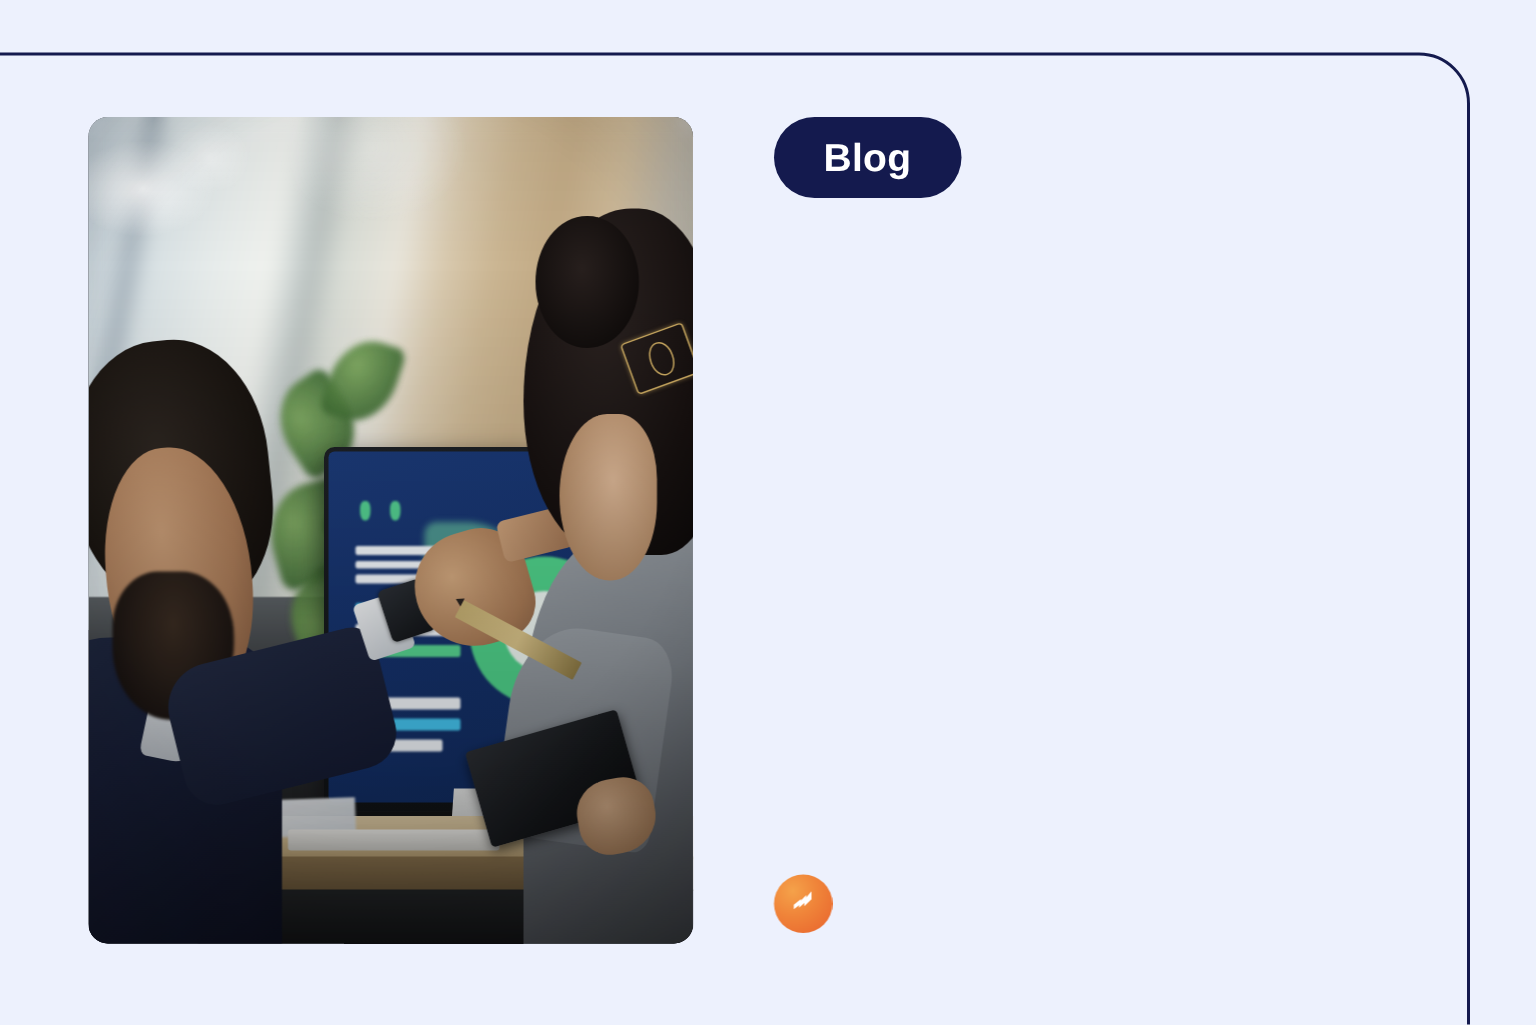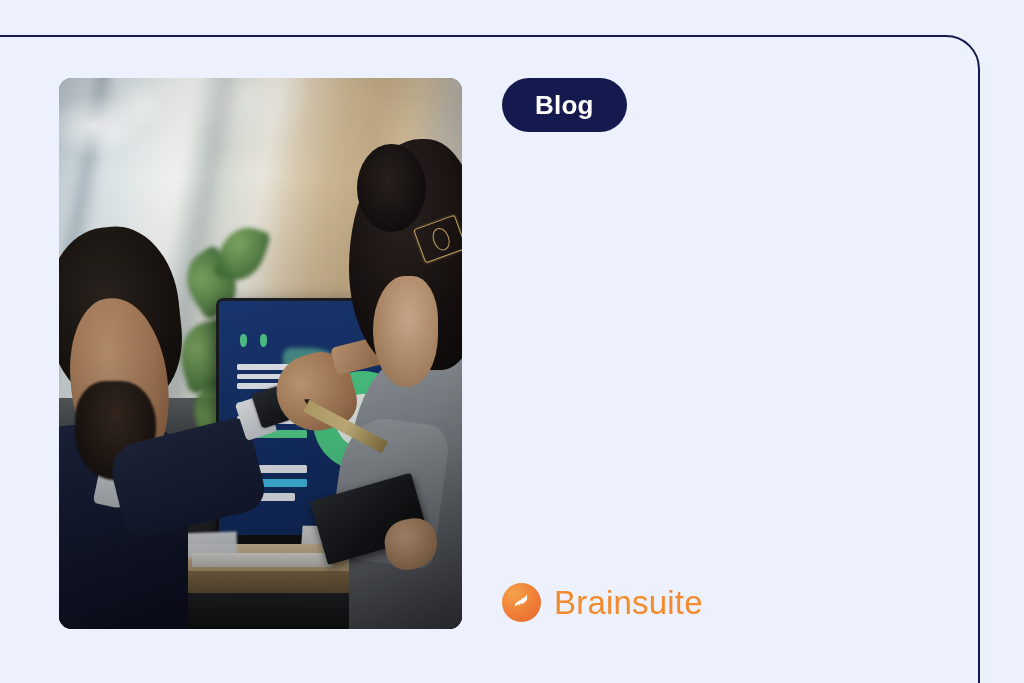--- a/index.html
+++ b/index.html
@@ -315,21 +315,21 @@
     position: absolute; inset: 0;
     background:
       radial-gradient(ellipse 120% 95% at 50% 38%, rgba(0,0,0,0) 42%, rgba(0,0,0,.30) 100%),
       linear-gradient(180deg, rgba(0,0,0,.06) 0%, rgba(0,0,0,0) 18%, rgba(0,0,0,.28) 100%);
     pointer-events: none;
   }
 
   
   .content {
     position: absolute;
-    left: 502px;
+    left: 516px;
     top: 78px;
     width: 470px;
     height: 551px;
   }
 
   .badge {
     display: inline-flex;
     align-items: center;
     justify-content: center;
     height: 54px;
@@ -484,16 +484,15 @@
       <span class="bars">
         <svg width="20" height="20" viewBox="0 0 20 20" aria-hidden="true">
           <g fill="#ffffff">
             <path d="M3.2 12.6 L8.0 8.9 L8.0 12.0 L3.2 15.6 Z"></path>
             <path d="M6.7 11.1 L11.5 6.2 L11.5 10.4 L6.7 14.6 Z"></path>
             <path d="M10.2 9.4 L15.0 3.6 L15.0 9.0 L10.2 13.6 Z"></path>
           </g>
         </svg>
       </span>
     </span>
-    <span class="brand-name">Brainsuite</span>
   </div>
 
 </div>
 
 </body></html>

